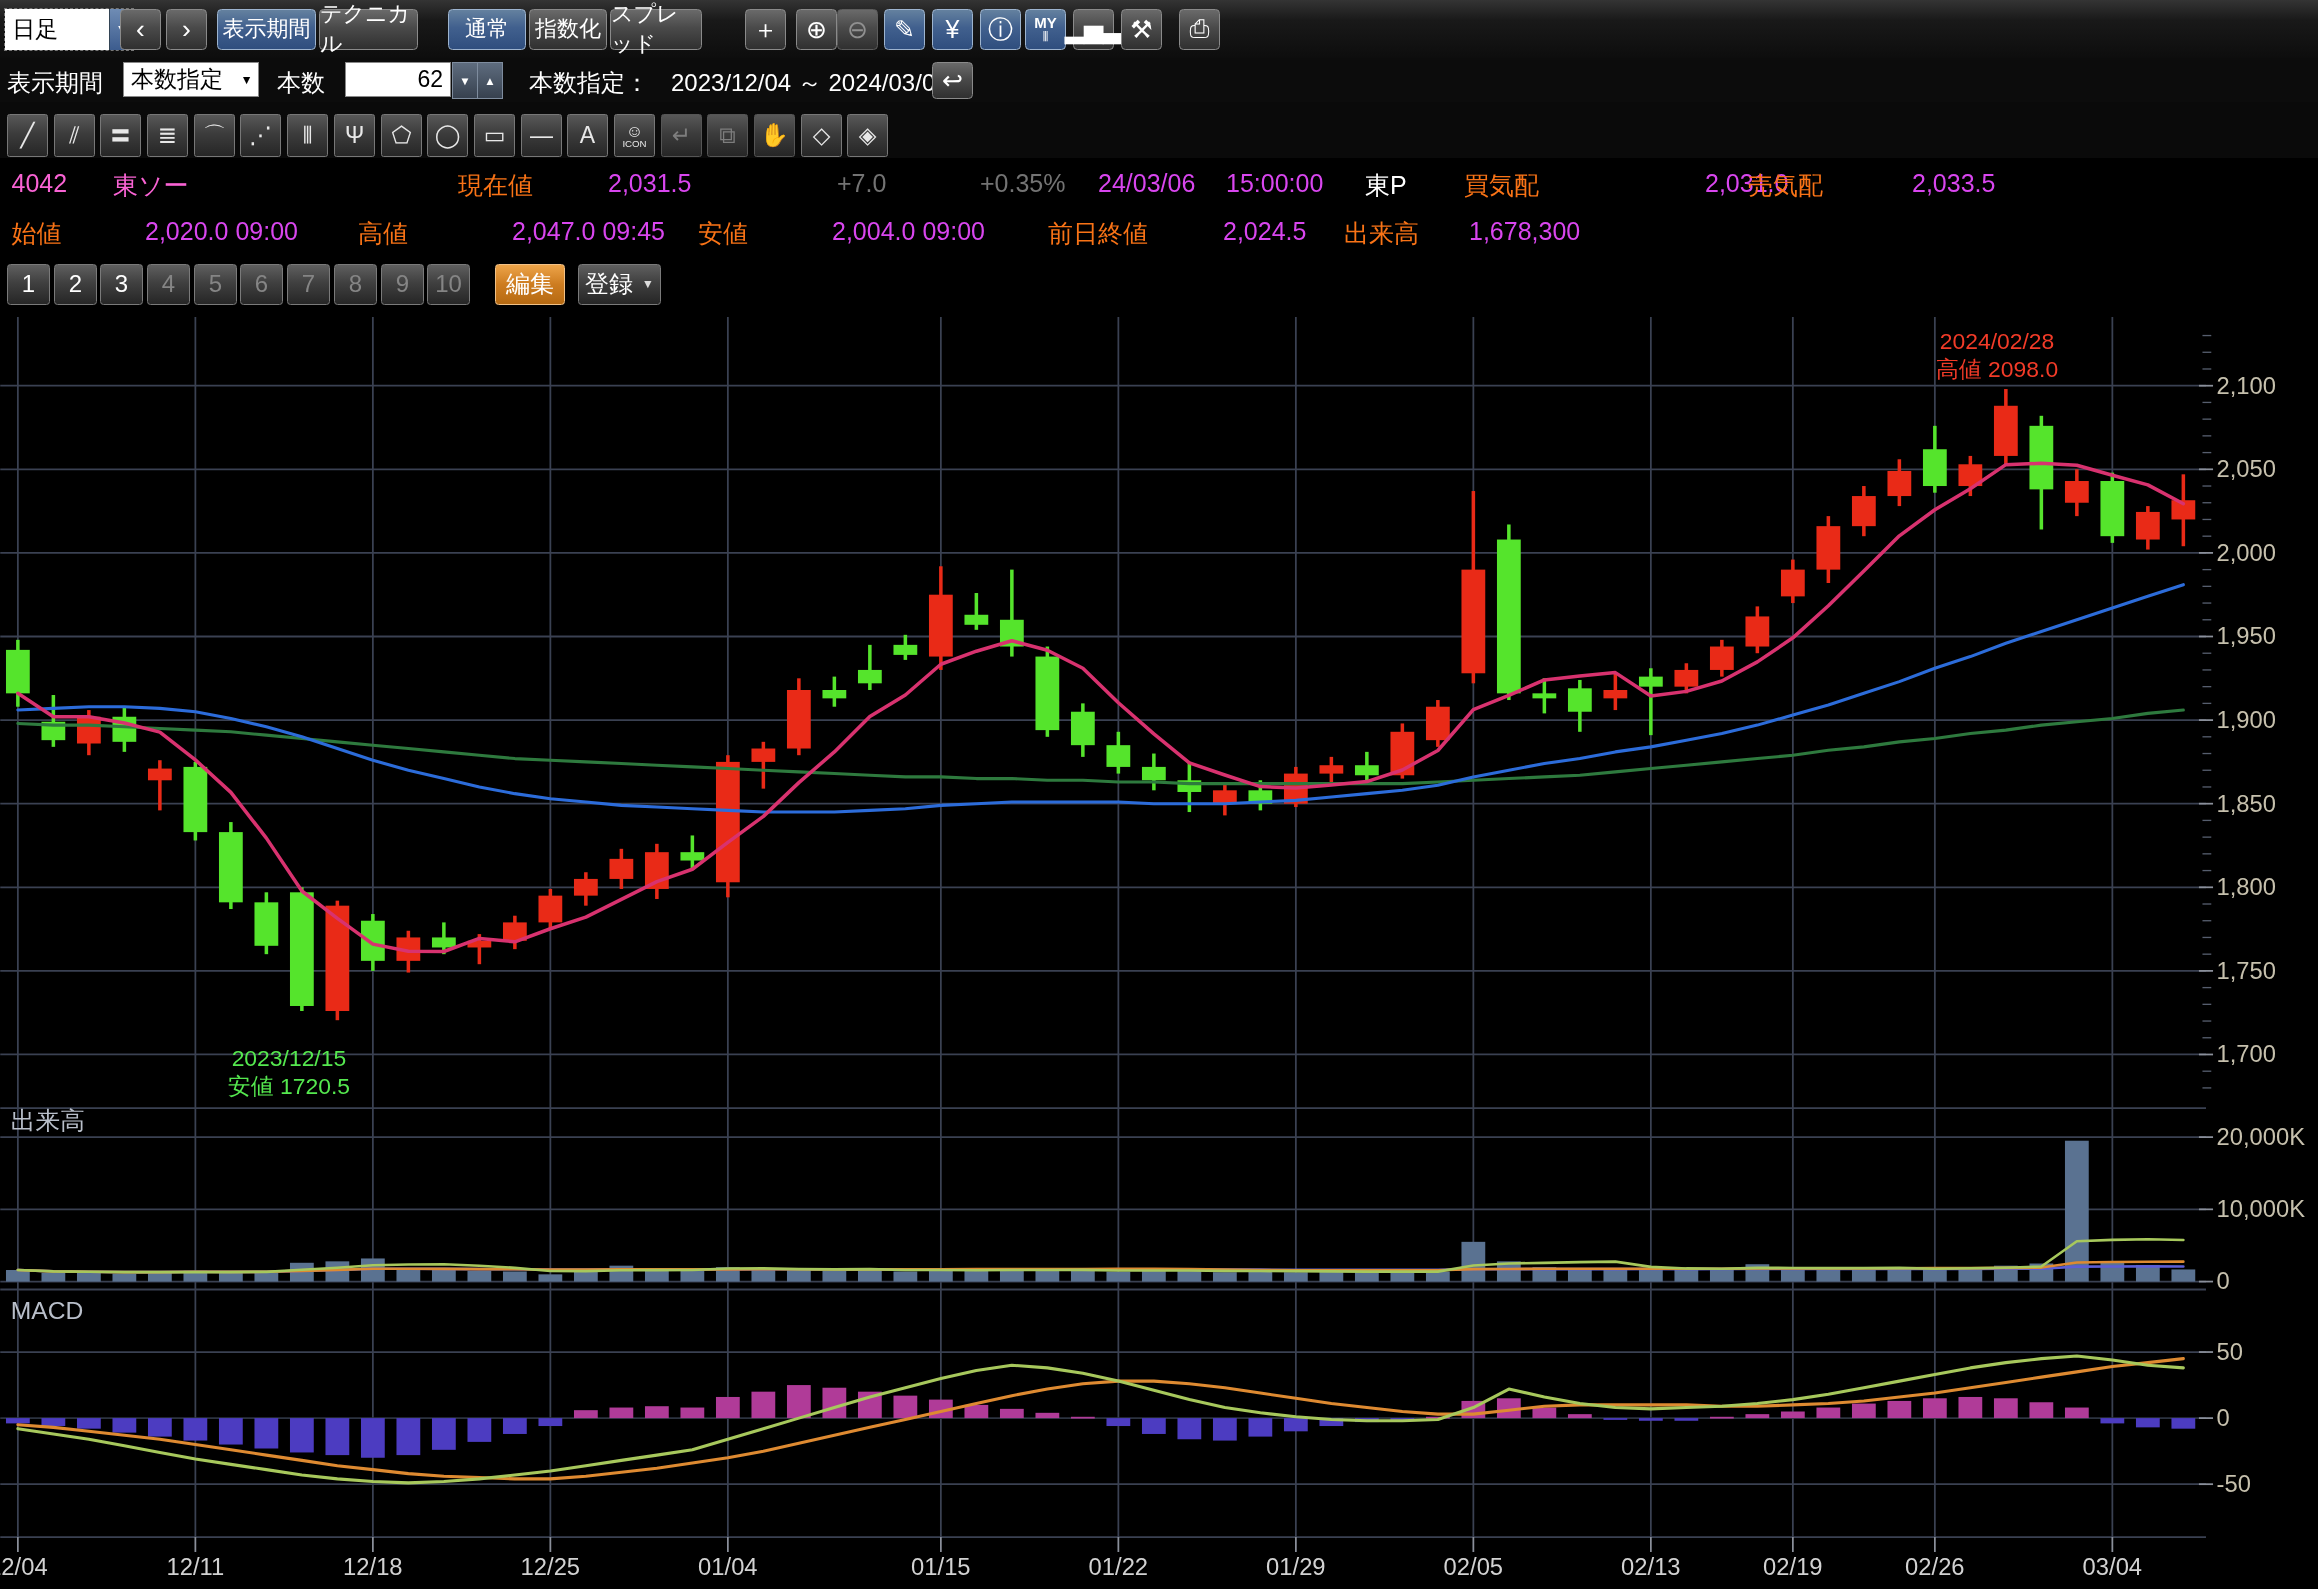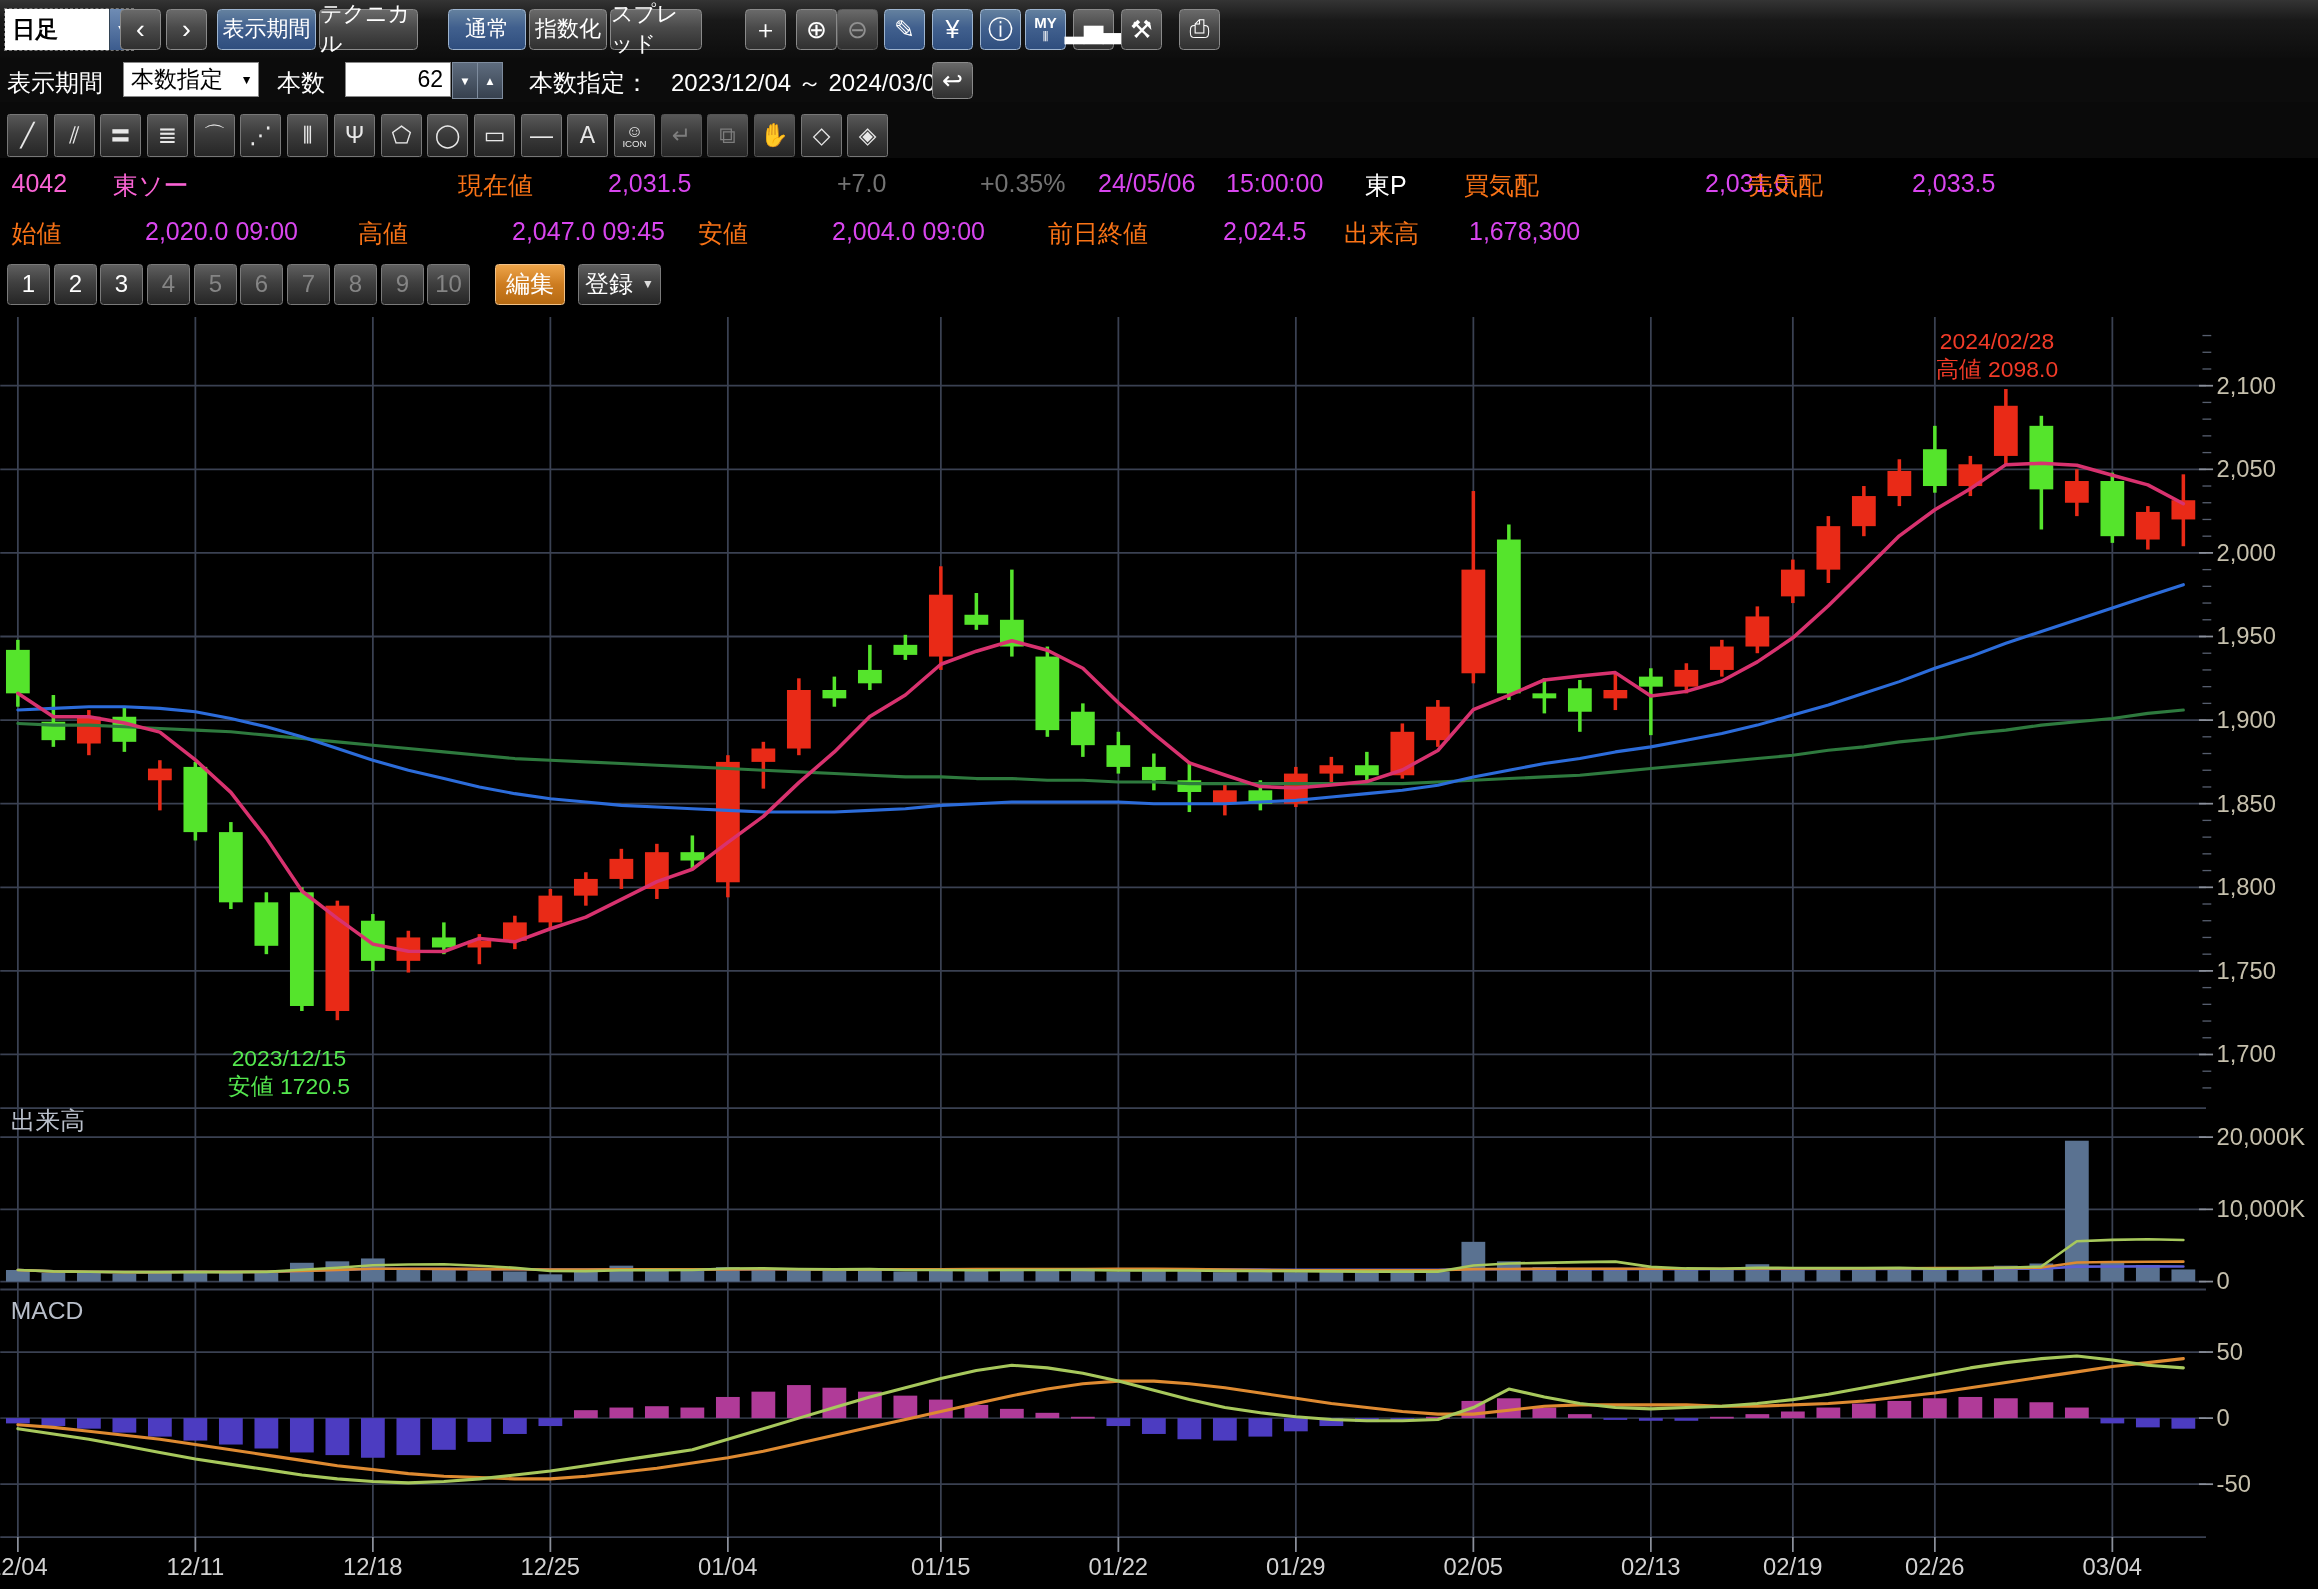--- a/index.html
+++ b/index.html
@@ -9,21 +9,21 @@
   .row1{position:absolute;left:0;top:0;width:2319px;height:58px;
         background:linear-gradient(#343434,#191919 35%,#0d0d0d);border-bottom:1.8px solid #000;}
   .btn{position:absolute;top:8.8px;height:41px;box-sizing:border-box;
        background:linear-gradient(#6a6a6a,#4a4a4a 45%,#303030);
        border:0.9px solid #8a8a8a;border-radius:4.4px;color:#fff;
        display:flex;align-items:center;justify-content:center;font-size:22px;cursor:default;}
   .btn.blue{background:linear-gradient(#64819f,#41608e 45%,#2f4e7e);border-color:#9db4cf;}
   .btn.dim{color:#909090;border-color:#5c5c5c;}
   .icon-btn{width:41px;font-size:25px;}
   .sel-wrap{position:absolute;left:5.3px;top:8.8px;width:128px;height:41px;background:#fff;
-            outline:1.8px dashed #777;display:flex;font-weight:bold;}
+            outline:1.8px dashed #777;display:flex;}
   .sel-text{flex:1;color:#000;font-size:23px;display:flex;align-items:center;padding-left:7px;}
   .sel-btn{width:23px;background:linear-gradient(#6f8cb4,#3c5c8e);color:#fff;font-size:12.3px;
            display:flex;align-items:center;justify-content:center;border-left:0.9px solid #345;}
   
   .row2{position:absolute;left:0;top:58px;width:2319px;height:44px;background:#0c0c0c;}
   .lbl{position:absolute;font-size:24px;color:#fff;top:8.8px;white-space:nowrap;}
   .white-field{position:absolute;top:4.4px;height:35px;background:#fff;color:#000;box-sizing:border-box;
                border:1.8px solid #888;display:flex;align-items:center;font-size:23px;}
   .spin{position:absolute;top:4.4px;width:24px;height:35px;font-size:11.5px;
         background:linear-gradient(#5e6c7e,#37414f);border:0.9px solid #7e8c9e;color:#fff;
@@ -126,21 +126,21 @@
     <div class="tool" style="left: 847px;">◈</div>
   </div>
 
 <div class="qrow" style="top:169px;">
   <span class="q pink" style="left:11.5px;">4042</span>
   <span class="q pink" style="left:113px;">東ソー</span>
   <span class="q cyan" style="left:458px;">現在値</span>
   <span class="q yellow" style="left:608px;">2,031.5</span>
   <span class="q red" style="left:837px;">+7.0</span>
   <span class="q red" style="left:980px;">+0.35%</span>
-  <span class="q yellow" style="left:1098px;">24/05/06</span>
+  <span class="q yellow" style="left:1098px;">24/03/06</span>
   <span class="q yellow" style="left:1226px;">15:00:00</span>
   <span class="q white" style="left:1365px;">東P</span>
   <span class="q cyan" style="left:1464px;">買気配</span>
   <span class="q yellow" style="left:1705px;">2,031.0</span>
   <span class="q cyan" style="left:1748px;">売気配</span>
   <span class="q yellow" style="left:1912px;">2,033.5</span>
 </div>
 <div class="qrow" style="top:217px;">
   <span class="q cyan" style="left:11.5px;">始値</span>
   <span class="q yellow" style="left:145px;"><span>2,020.0</span>&nbsp;<span>09:00</span></span>

